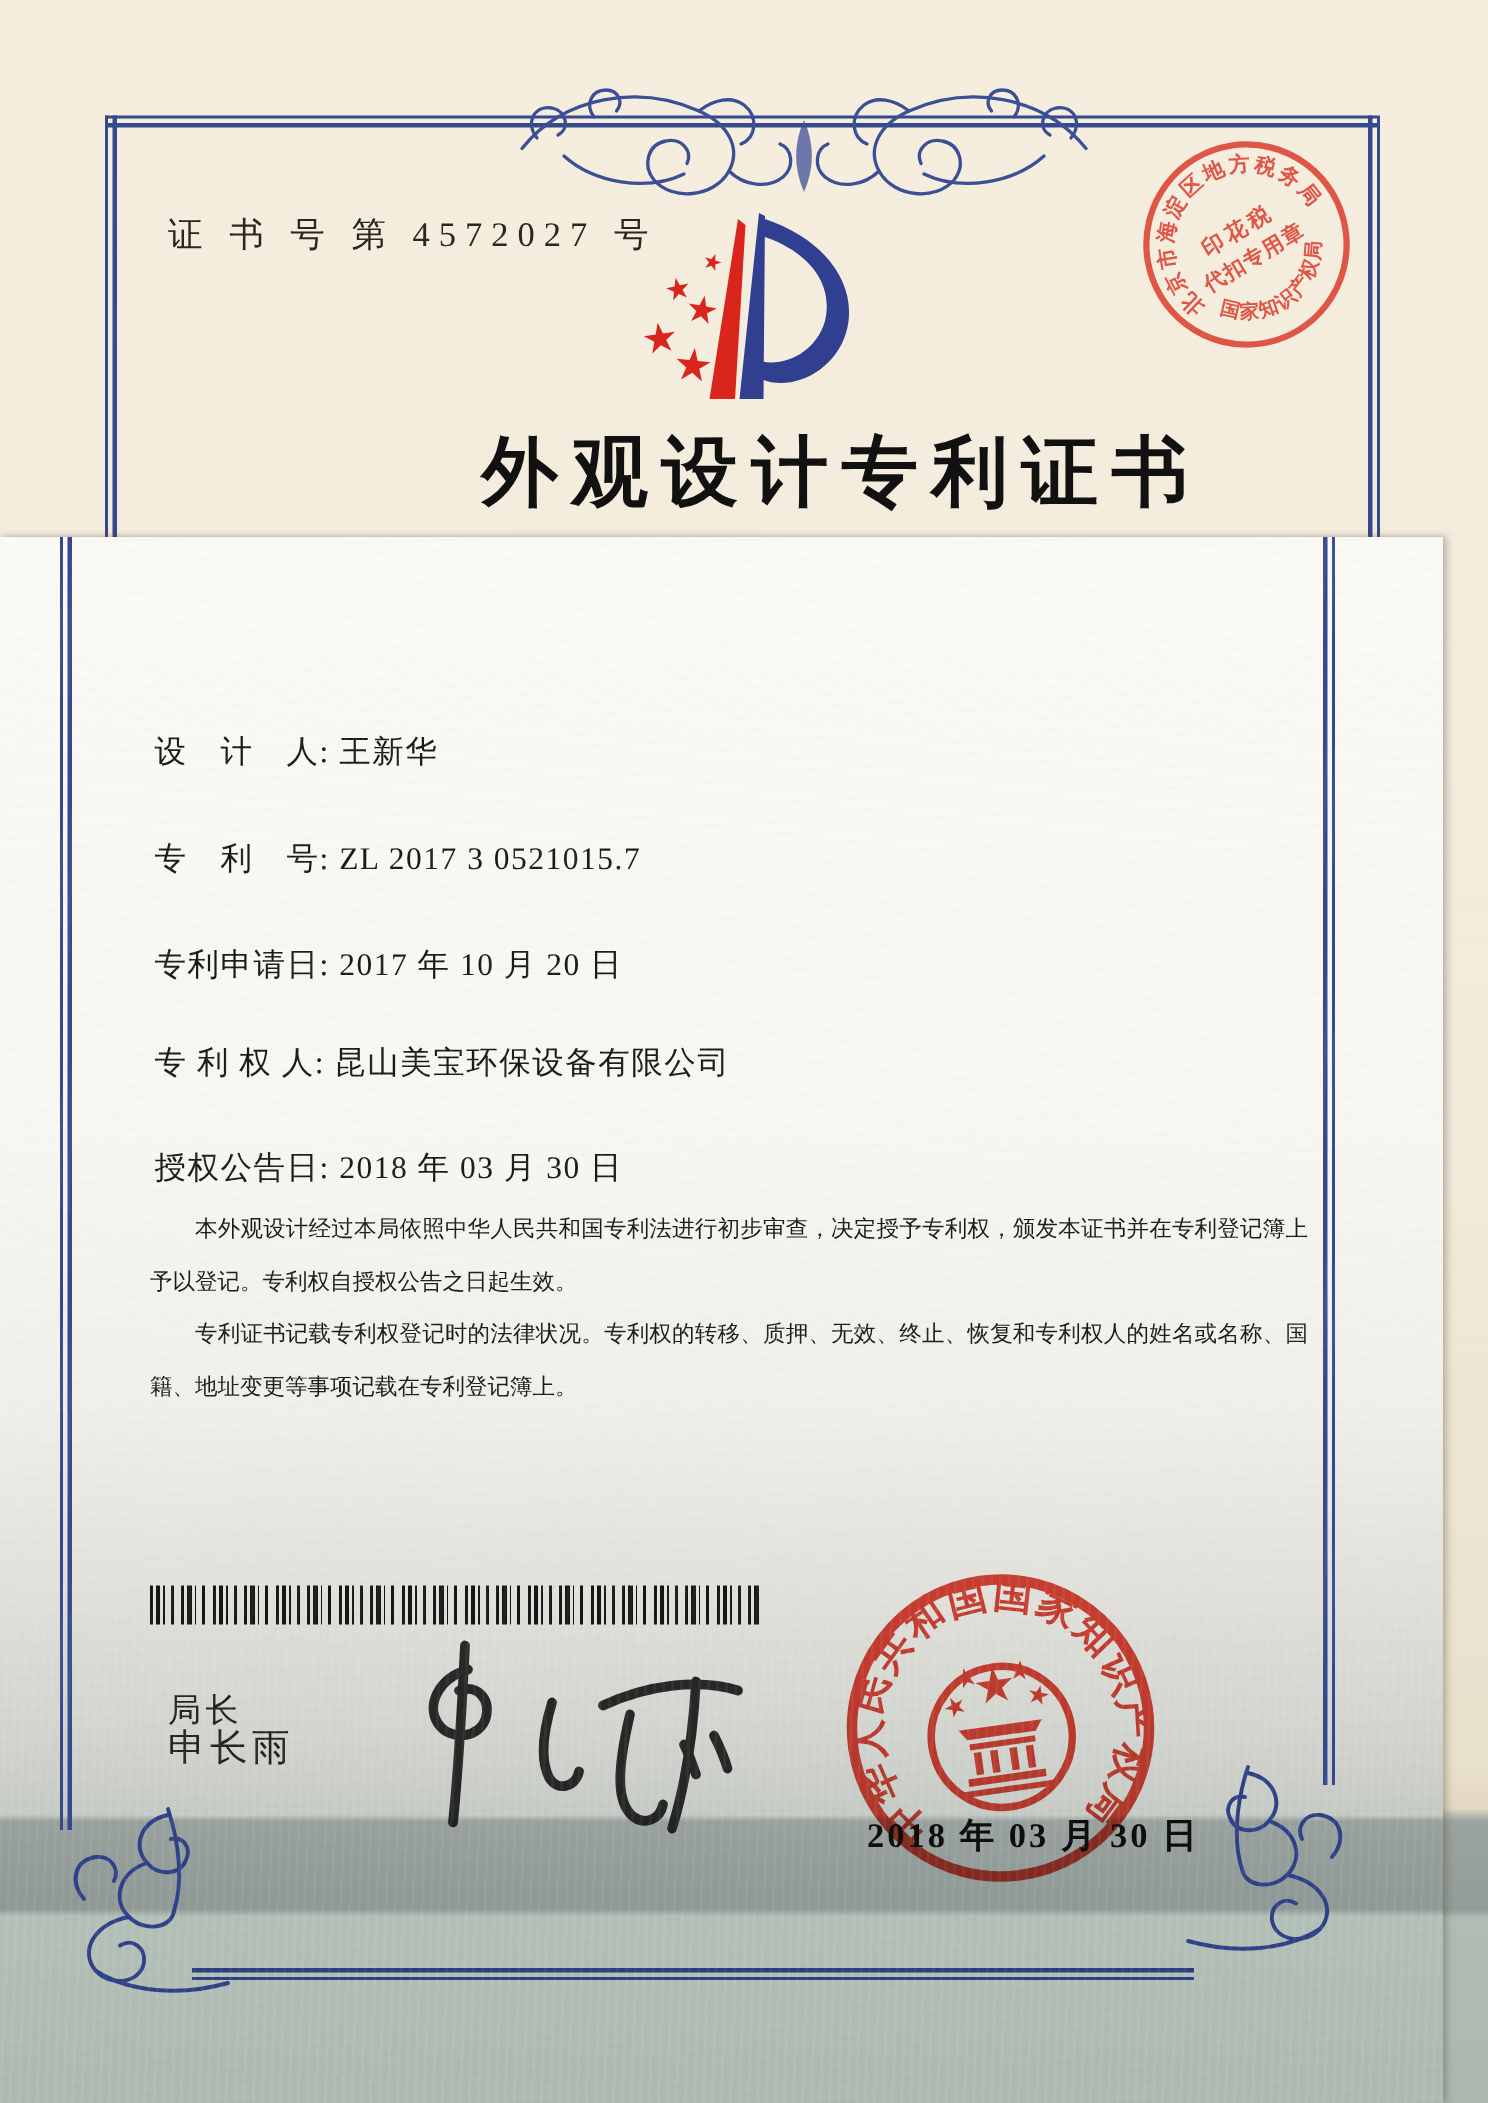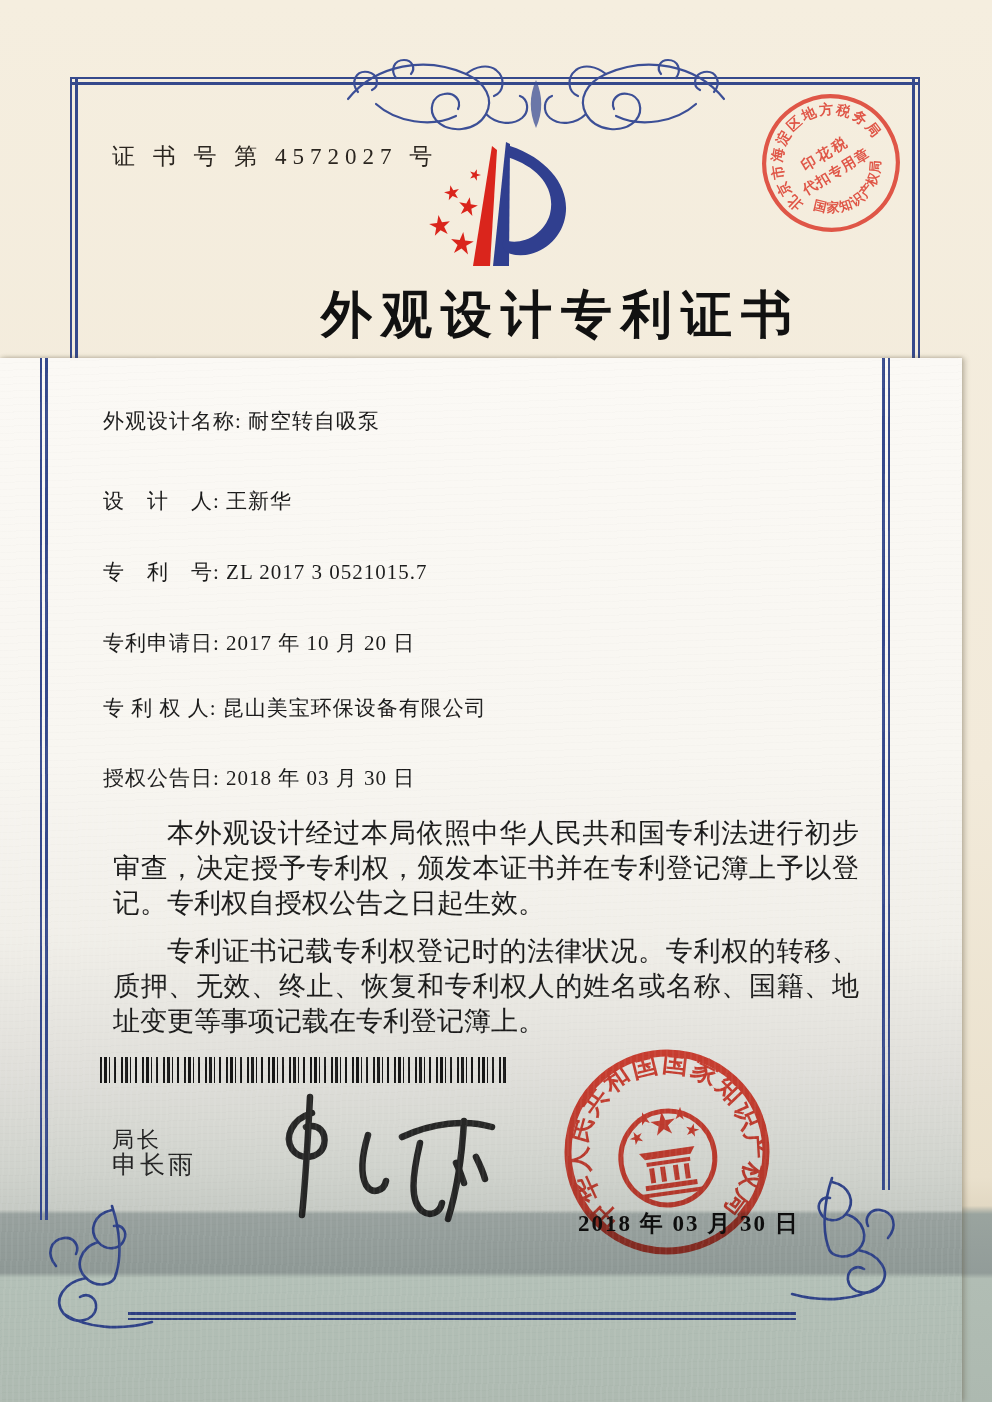--- a/index.html
+++ b/index.html
@@ -37,21 +37,21 @@
   .page-border-right{position:absolute;left:882px;top:0;width:3px;height:832px;
     border-left:3px solid #35498c;border-right:2px solid #35498c;}
   .page-border-bottom{position:absolute;left:128px;top:954px;width:668px;height:3px;
     border-top:3px solid #2c3d80;border-bottom:2px solid #2c3d80;}
   .flourish{position:absolute;width:132px;height:136px;}
   .flourish.bl{left:24px;top:846px;}
   .flourish.br{left:788px;top:818px;transform:scaleX(-1);}
   .field{position:absolute;left:103px;font-size:21px;letter-spacing:1px;white-space:nowrap;}
   .f0{top:49px;} .f1{top:129px;} .f2{top:200px;} .f3{top:271px;} .f4{top:336px;} .f5{top:406px;}
   .paragraphs{position:absolute;left:100px;top:445px;width:772px;}
-  .paragraphs p{margin:13px;text-indent:2em;font-size:27px;line-height:35px;text-align:justify;}
+  .paragraphs p{margin:0;text-indent:2em;font-size:15px;line-height:35px;text-align:justify;}
   .barcode{position:absolute;left:100px;top:699px;width:406px;height:26px;
     background:repeating-linear-gradient(90deg,#161616 0 2px,transparent 2px 4px,#161616 4px 7px,transparent 7px 9px,#161616 9px 10px,transparent 10px 14px,#161616 14px 16px,transparent 16px 21px);}
   .director-title{position:absolute;left:112px;top:767px;font-size:22px;letter-spacing:3px;
     font-family:Liberation Mono, monospace;color:#222;}
   .director-name{position:absolute;left:112px;top:790px;font-size:25px;letter-spacing:3px;
     font-family:"Liberation Sans","DejaVu Sans",sans-serif;color:#222;}
   .signature{position:absolute;left:252px;top:727px;width:252px;height:142px;}
   .main-seal{position:absolute;left:560px;top:687px;width:214px;height:214px;
     transform:rotate(-8deg);opacity:.92;mix-blend-mode:multiply;}
   .issue-date{position:absolute;left:578px;top:850px;font-size:23px;font-weight:700;
@@ -148,21 +148,20 @@
       <g stroke="#2e4187" fill="none" stroke-width="2.6" stroke-linecap="round">
         <path d="M88,2 C96,26 98,52 92,70"></path>
         <path d="M88,6 C70,10 64,26 74,38 C82,47 96,46 100,36 C104,28 98,20 90,22"></path>
         <path d="M74,38 C56,44 50,62 62,74 C72,84 90,82 92,70"></path>
         <path d="M62,74 C40,78 28,96 40,110 C50,121 70,118 72,104 C73,94 64,88 56,93"></path>
         <path d="M40,110 C62,124 96,127 128,118"></path>
         <path d="M32,62 C22,50 26,36 40,34 C50,33 56,42 52,50"></path>
       </g>
     </svg>
 
-    <div class="field f0">外观设计名称: 耐空转自吸泵</div>
     <div class="field f1">设　计　人: 王新华</div>
     <div class="field f2">专　利　号: ZL 2017 3 0521015.7</div>
     <div class="field f3">专利申请日: 2017 年 10 月 20 日</div>
     <div class="field f4">专 利 权 人: 昆山美宝环保设备有限公司</div>
     <div class="field f5">授权公告日: 2018 年 03 月 30 日</div>
 
     <div class="paragraphs">
       <p>本外观设计经过本局依照中华人民共和国专利法进行初步审查，决定授予专利权，颁发本证书并在专利登记簿上予以登记。专利权自授权公告之日起生效。</p>
       <p>专利证书记载专利权登记时的法律状况。专利权的转移、质押、无效、终止、恢复和专利权人的姓名或名称、国籍、地址变更等事项记载在专利登记簿上。</p>
     </div>

